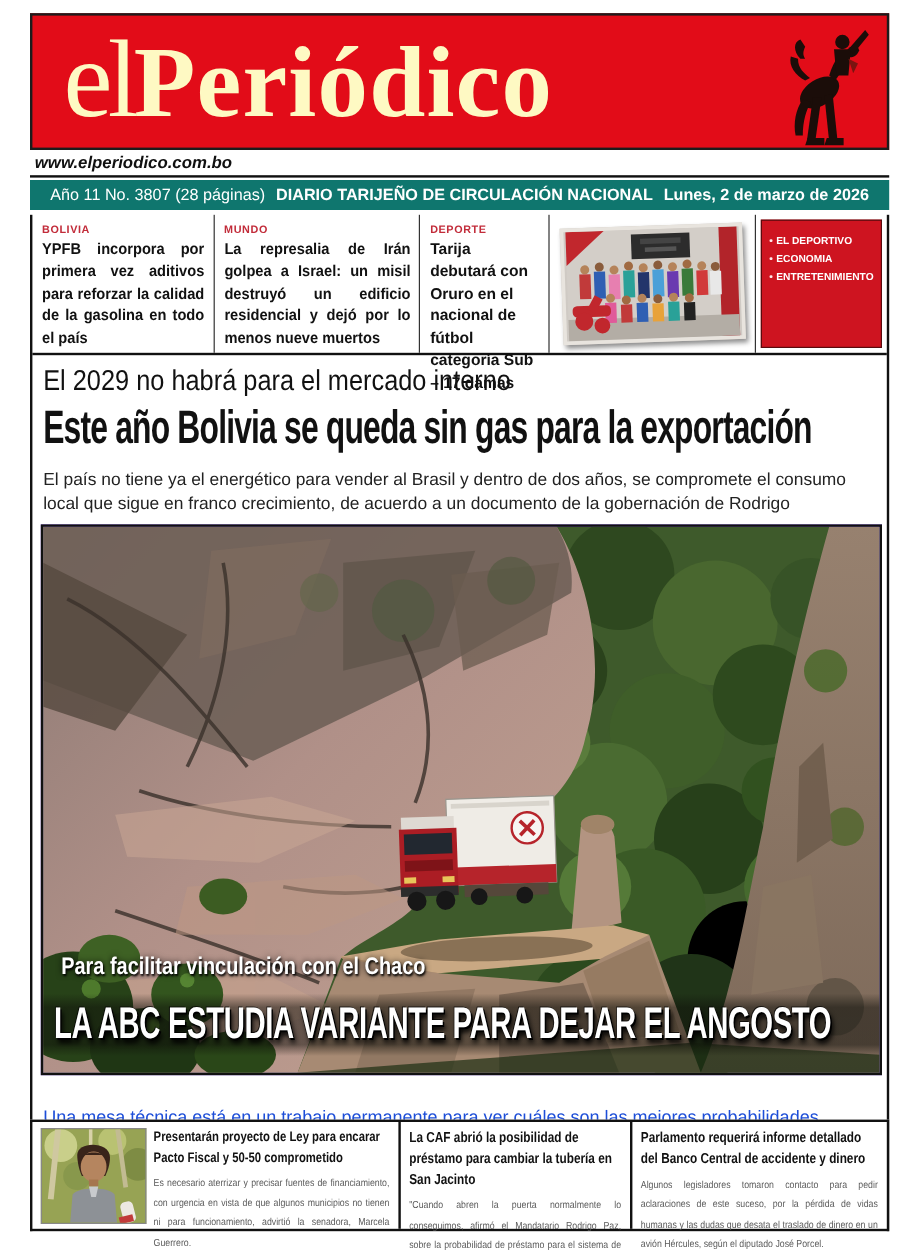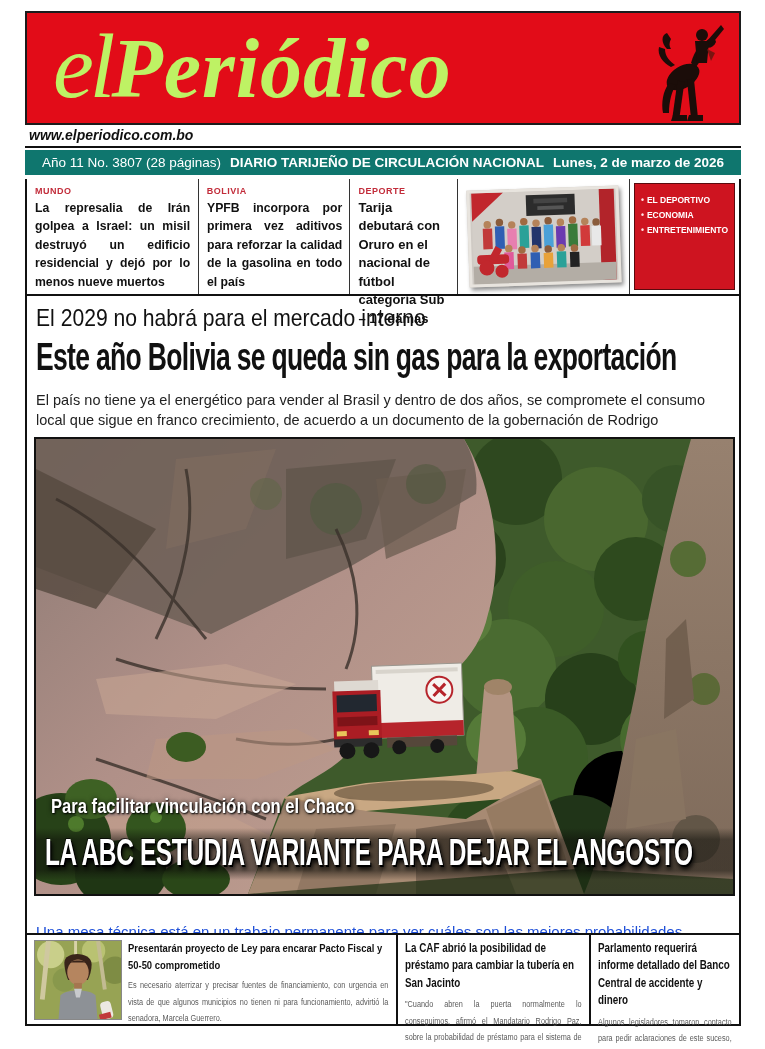--- a/index.html
+++ b/index.html
@@ -3,21 +3,21 @@
 <meta charset="utf-8">
 <style>
   * { margin:0; padding:0; box-sizing:border-box; }
   html,body { width:765px; height:1049px; background:#fff; font-family:"Liberation Sans",sans-serif; color:#111; overflow:hidden; }
   .page { position:relative; width:765px; height:1049px; background:#fff; }
 
   
   .banner { position:absolute; left:25px; top:11px; width:716px; height:114px;
             background:#e20c18; border:2px solid #1c1c1c; overflow:hidden; }
   .logo { position:absolute; left:26px; top:-4px; display:flex; align-items:baseline;
-          font-family:"Liberation Serif",serif; color:#bef264; line-height:114px;font-style:italic; }
+          font-family:"Liberation Serif",serif; color:#fef9c3; line-height:114px; }
   .logo-el { font-size:92px; font-weight:400; letter-spacing:-4px; }
   .logo-main { font-size:84px; font-weight:700; letter-spacing:1px; }
   .statue { position:absolute; right:8px; top:6px; }
   .website { position:absolute; left:29px; top:127px; font-size:14px; font-weight:700; font-style:italic; color:#101010; }
   .rule1 { position:absolute; left:25px; top:146px; width:716px; height:2px; background:#101010; }
   .infobar { position:absolute; left:25px; top:150px; width:716px; height:25px; background:#0f766e;
              color:#fff; font-size:13.5px; display:flex; align-items:center; justify-content:center; gap:9px; white-space:nowrap; }
   .infobar .ed { font-weight:400; }
   .infobar b { font-weight:700; }
 
@@ -61,21 +61,21 @@
                  white-space:nowrap; transform:scaleX(.66); transform-origin:0 50%;
                  text-shadow:2px 2px 0 #000, -1px -1px 0 rgba(0,0,0,.7), 3px 4px 5px #000; }
 
   
   .caption { padding:6px 9px 0 9px; font-size:15px; line-height:1.3; width:712px; color:#1d4ed8;margin-top:20px; }
 
   
   .bottom-box { position:absolute; left:-2px; right:-2px; bottom:0; height:93px; border:2px solid #111;
                 display:flex; background:#fff; }
   .bcol { padding:5px 7px 4px 7px; border-right:2px solid #111; }
-  .b1 { width:371px; display:flex; gap:6px; }
+  .b1 { width:307px; display:flex; gap:6px; }
   .b2 { width:193px; }
   .b3 { flex:1; border-right:none; }
   .bphoto { flex:0 0 88px; height:80px; border:1px solid #888; background:#8a9a4f; }
   .btext { flex:1; min-width:0; }
   .btitle { font-weight:700; font-size:11.5px; line-height:1.45; transform:scaleX(.82); transform-origin:0 0; width:122%; }
   .bbody { margin-top:4px; font-size:8.5px; line-height:1.95; color:#5a5a5a; text-align:justify;
            transform:scaleX(.86); transform-origin:0 0; width:116%; }
   .b2 .btitle, .b3 .btitle { font-size:12px; }
 
   
@@ -117,27 +117,27 @@
 
   <div class="infobar">
     <span class="ed">Año 11 No. 3807  (28 páginas)</span>
     <b>DIARIO TARIJEÑO DE CIRCULACIÓN NACIONAL</b>
     <b>Lunes, 2 de marzo de 2026</b>
   </div>
 
   <div class="frame">
 
     <div class="teasers">
+      <div class="tcol t2">
+        <div class="tlabel">BOLIVIA</div>
+        <div class="ttext">YPFB incorpora por primera vez aditivos para reforzar la calidad de la gasolina en todo el país</div>
+      </div>
       <div class="tcol t1">
         <div class="tlabel">MUNDO</div>
         <div class="ttext">La represalia de Irán golpea a Israel: un misil destruyó un edificio residencial y dejó por lo menos nueve muertos</div>
-      </div>
-      <div class="tcol t2">
-        <div class="tlabel">BOLIVIA</div>
-        <div class="ttext">YPFB incorpora por primera vez aditivos para reforzar la calidad de la gasolina en todo el país</div>
       </div>
       <div class="tcol t3">
         <div class="tlabel">DEPORTE</div>
         <div class="ttext" style="transform:none;width:100%;text-align:left;">Tarija debutará con Oruro en el nacional de fútbol categoría Sub – 17 damas</div>
       </div>
       <div class="tphoto-cell">
         <svg class="tphoto" width="152" height="97" viewBox="0 0 152 97">
           <rect width="152" height="97" fill="#d3cec8"></rect>
           <polygon points="0,0 34,0 0,30" fill="#c1272d"></polygon>
           <rect x="136" y="0" width="16" height="97" fill="#b2242a"></rect>

